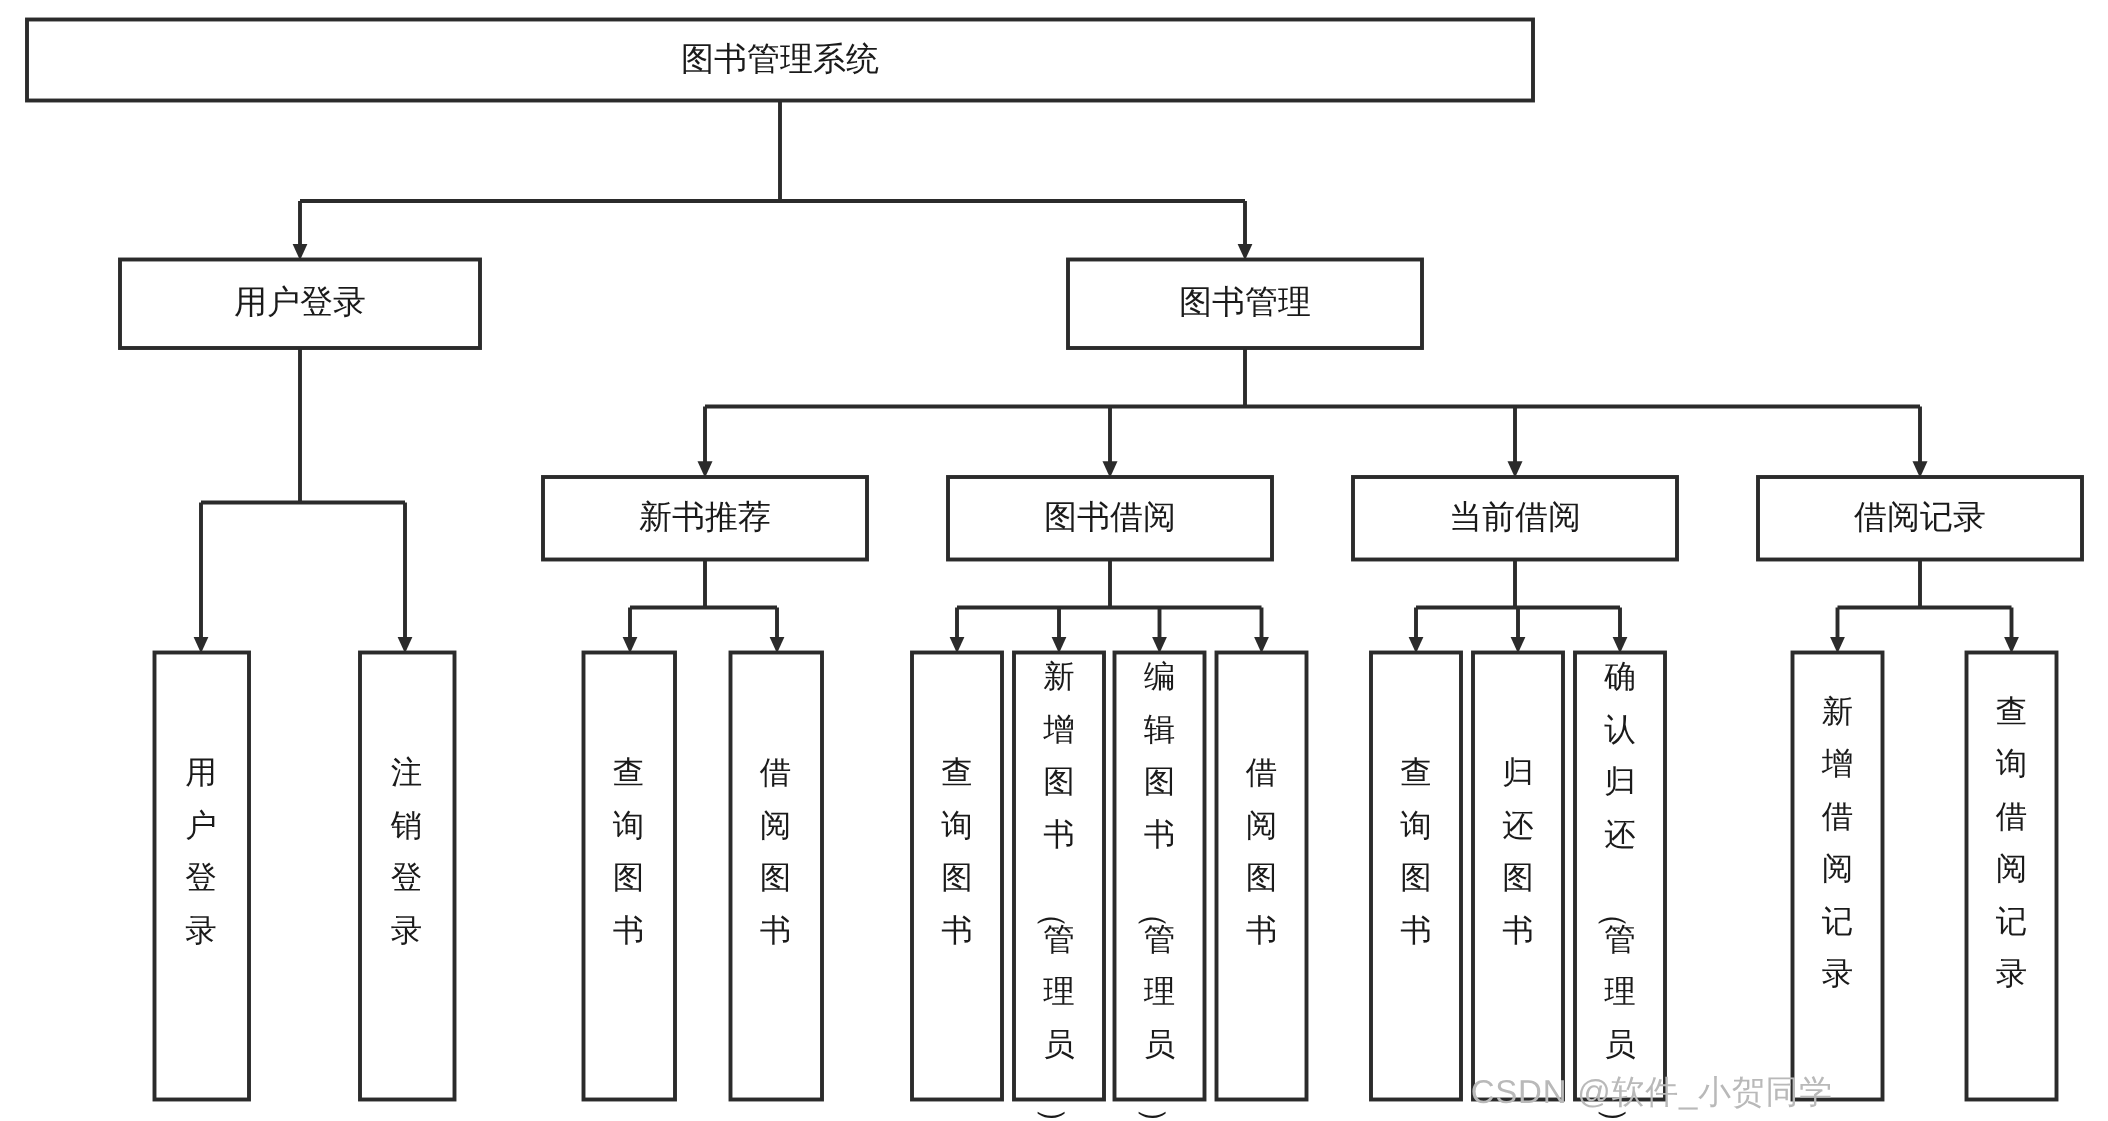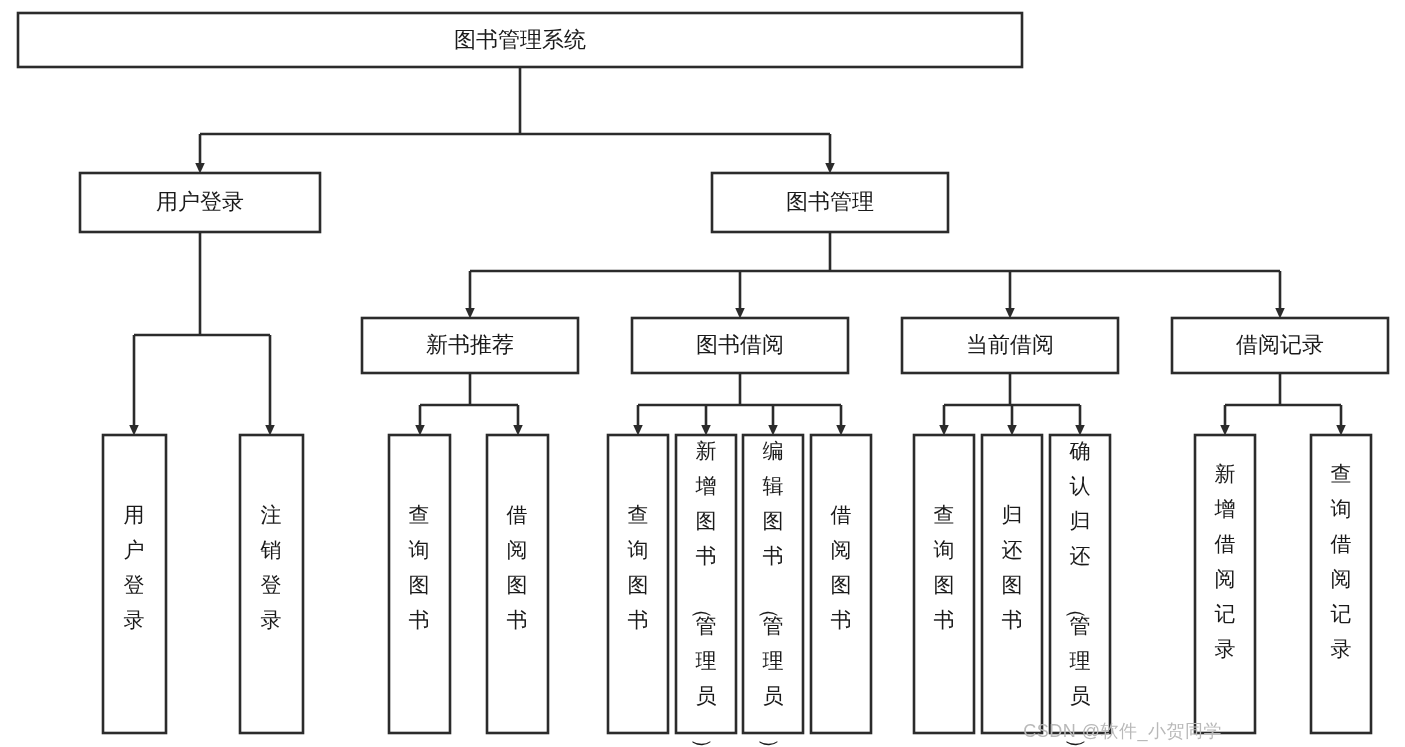--- a/index.html
+++ b/index.html
@@ -53,21 +53,21 @@
     font-family: "Liberation Sans", "DejaVu Sans", sans-serif;
     font-size: 21px;
     fill: #1a1a1a;
     text-anchor: middle;
   }
   .watermark {
     position: absolute;
     right: 8px;
     bottom: 4px;
     font-family: "Liberation Sans", "DejaVu Sans", sans-serif;
-    font-size: 18px;
+    font-size: 22px;
     color: #b9b9b9;
     white-space: nowrap;
     letter-spacing: 0.5px;
     user-select: none;
   }
 </style>
 </head>
 <body>
 
 <div id="diagram-root">

